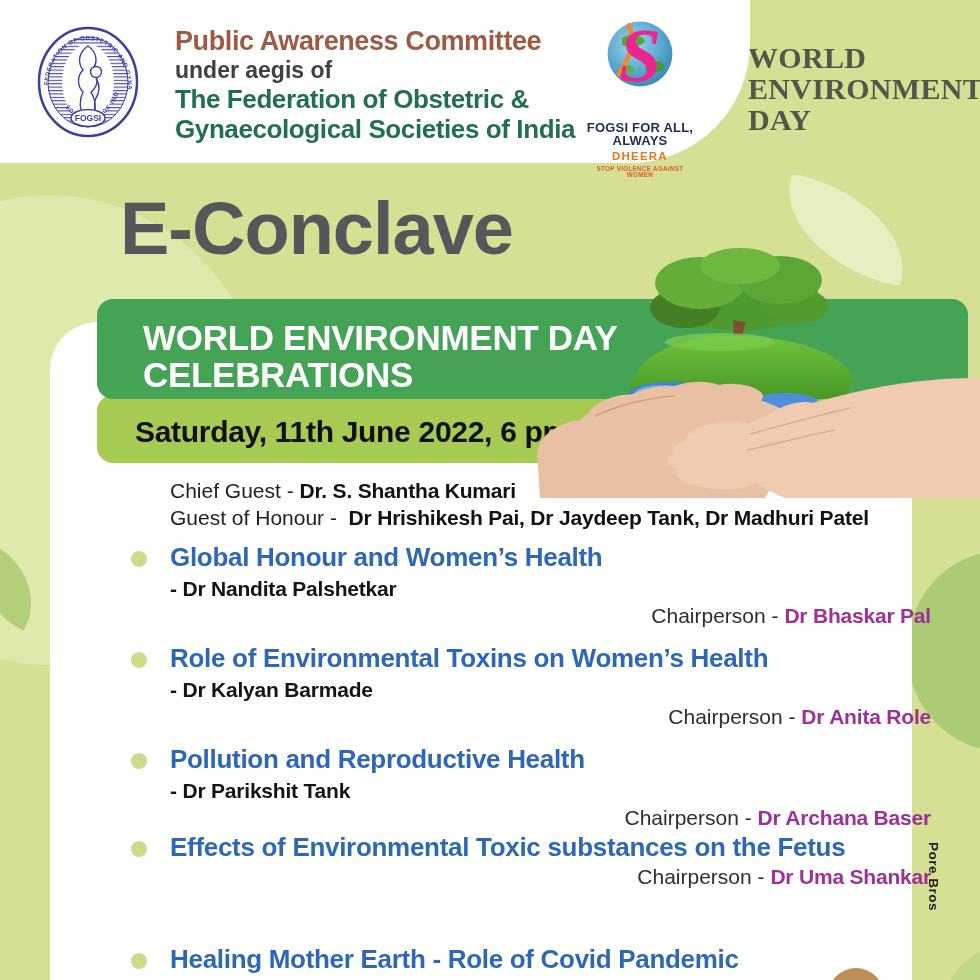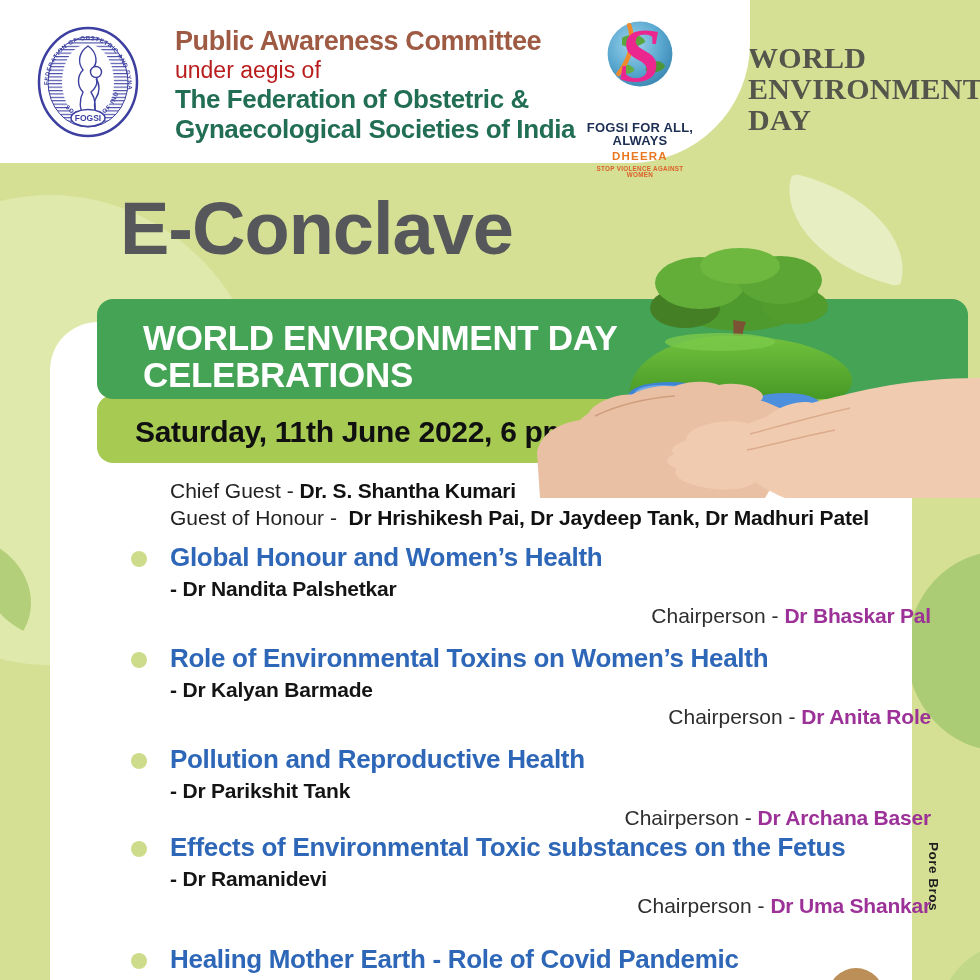--- a/index.html
+++ b/index.html
@@ -18,21 +18,21 @@
   .circle-tan{position:absolute;left:828px;top:968px;width:56px;height:56px;border-radius:50%;background:var(--tan);z-index:3;}
 
   
   .panel{position:absolute;left:50px;top:322px;width:862px;height:658px;background:#ffffff;border-radius:48px 48px 0 0;z-index:2;}
 
   
   .header{position:absolute;left:0;top:0;width:750px;height:163px;background:#ffffff;border-radius:0 0 120px 0;z-index:8;}
   .fogsi-logo{position:absolute;left:36px;top:22px;}
   .head-text{position:absolute;left:175px;top:26px;line-height:1;}
   .committee{color:var(--maroon);font-size:27px;font-weight:700;letter-spacing:-0.4px;line-height:31px;}
-  .aegis{color:#b91c1c;font-size:23px;line-height:27px;}
+  .aegis{color:#404040;font-size:23px;line-height:27px;font-weight:bold;}
   .federation{color:var(--fedgreen);font-size:26px;font-weight:700;letter-spacing:-0.4px;line-height:30px;}
   .dheera{position:absolute;left:585px;top:10px;width:110px;text-align:center;line-height:1;}
   .dheera-tag{color:var(--navy);font-size:13px;font-weight:700;letter-spacing:0.2px;margin-top:20px;}
   .dheera-name{color:var(--orange);font-size:11.5px;font-weight:700;letter-spacing:1.2px;margin-top:4px;}
   .dheera-sub{color:var(--suborange);font-size:6.3px;font-weight:700;letter-spacing:0.3px;margin-top:3px;}
 
   
   .wed{position:absolute;left:748px;top:42px;z-index:2;font-family:"Liberation Serif",serif;font-weight:700;color:var(--wedgray);font-size:30px;line-height:31px;letter-spacing:0.3px;}
 
   
@@ -166,21 +166,20 @@
     <span class="bullet"></span>
     <div class="s-title">Pollution and Reproductive Health</div>
     <div class="s-speaker">- Dr Parikshit Tank</div>
     <div class="s-chair">
       <span class="chair-label">Chairperson - </span><span class="chair-name">Dr Archana Baser</span>
     </div>
   </div>
     <div class="session" style="top: 832px;">
     <span class="bullet"></span>
     <div class="s-title">Effects of Environmental Toxic substances on the Fetus</div>
-    <div class="s-speaker">- Dr Ramanidevi</div>
     <div class="s-chair">
       <span class="chair-label">Chairperson - </span><span class="chair-name">Dr Uma Shankar</span>
     </div>
   </div>
     <div class="session" style="top: 944px;">
     <span class="bullet"></span>
     <div class="s-title">Healing Mother Earth - Role of Covid Pandemic</div>
     <div class="s-speaker">- Dr</div>
 
   </div>

